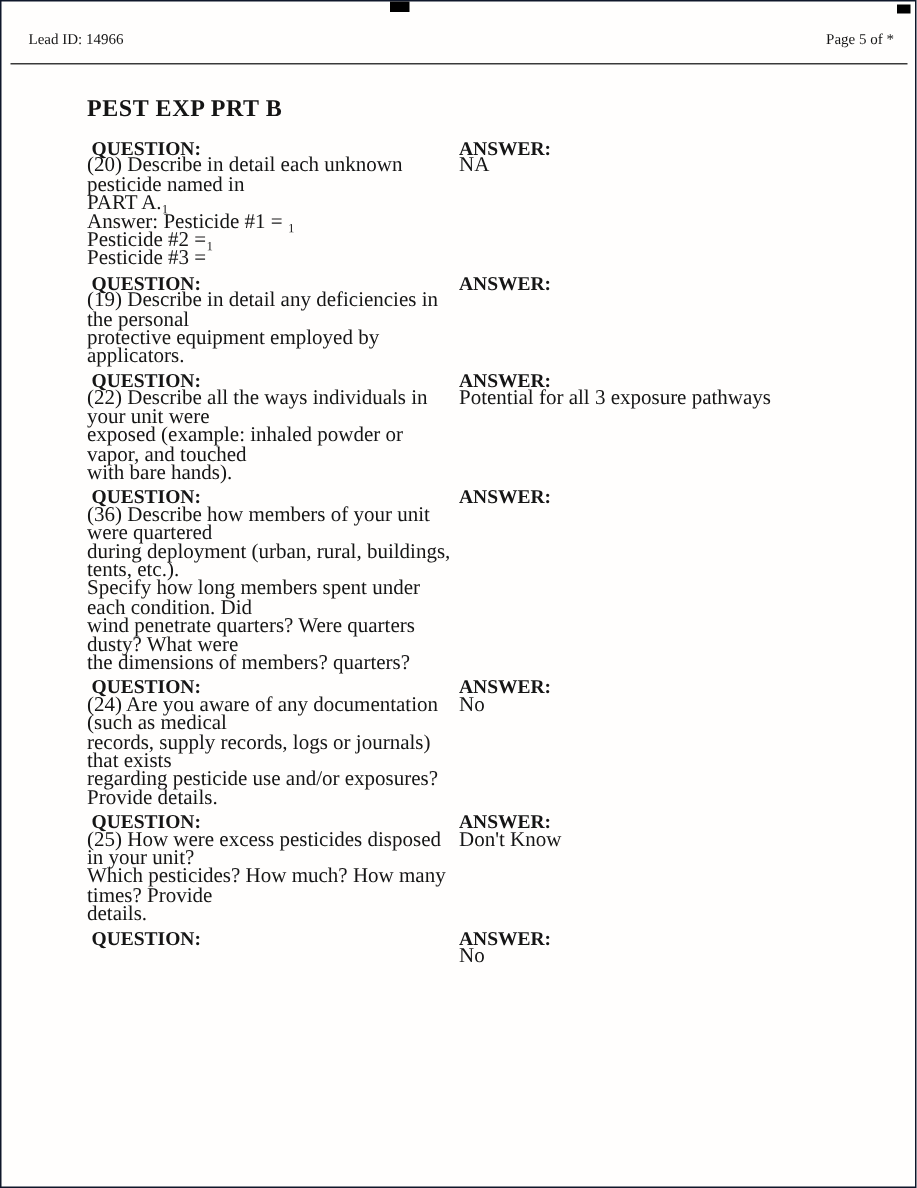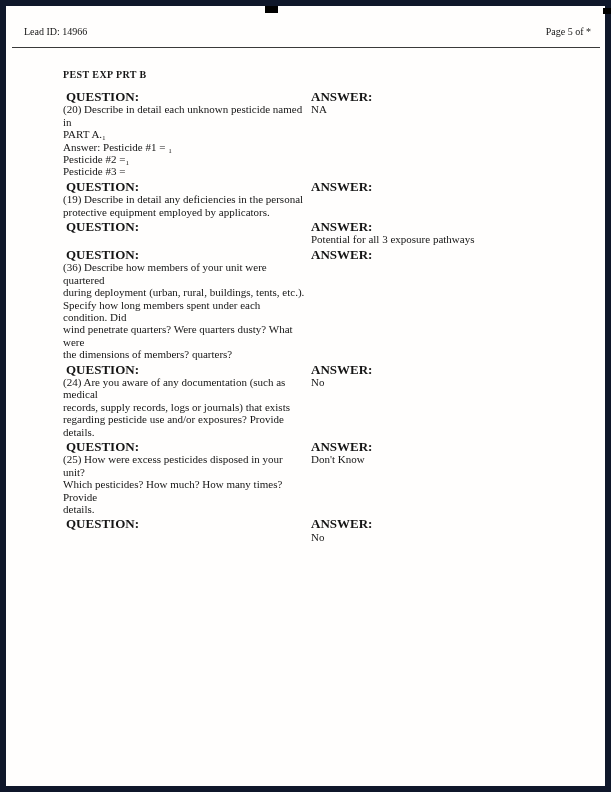--- a/index.html
+++ b/index.html
@@ -8,21 +8,21 @@
     height: 792px;
     background: #ffffff;
     font-family: "Liberation Serif", "DejaVu Serif", serif;
     color: #151515;
     position: relative;
     overflow: hidden;
   }
   .page {
     position: absolute;
     inset: 0;
-    border: 6px solid #0f172a;
+    border: 1px solid #0f172a;
     box-sizing: border-box;
     background: #fffefd;
   }
   .scan-mark { position: absolute; background: #000; }
   .mark-a { left: 259px; top: 0; width: 13px; height: 7px; }
   .mark-b { left: 597px; top: 2px; width: 9px; height: 6px; }
 
   .header {
     position: absolute;
     top: 20px;
@@ -42,37 +42,37 @@
   }
 
   .content {
     position: absolute;
     top: 63px;
     left: 57px;
     right: 16px;
   }
   .title {
     font-weight: bold;
-    font-size: 10px;
+    font-size: 16px;
     letter-spacing: 0.4px;
     margin-bottom: 11px;
   }
   .qa-row {
     display: grid;
     grid-template-columns: 248px 1fr;
     margin-bottom: 3px;
   }
   .label {
     font-weight: bold;
     font-size: 13px;
     line-height: 12.4px;
   }
   .q-col .label { padding-left: 3px; }
   .q-text, .a-text {
-    font-size: 11px;
+    font-size: 14px;
     line-height: 12.4px;
     white-space: pre-line;
   }
   .q-col { padding-right: 4px; }
 </style>
 </head>
 <body>
 
 <div class="page">
   <div class="scan-mark mark-a"></div>
@@ -110,20 +110,23 @@
 protective equipment employed by applicators.</div>
       </div>
       <div class="a-col">
         <div class="label">ANSWER:</div>
       </div>
     </div>
 
     <div class="qa-row">
       <div class="q-col">
         <div class="label">QUESTION:</div>
+        <div class="q-text">(22)  Describe all the ways individuals in your unit were
+exposed (example: inhaled powder or vapor, and touched
+with bare hands).</div>
       </div>
       <div class="a-col">
         <div class="label">ANSWER:</div>
         <div class="a-text">Potential for all 3 exposure pathways</div>
       </div>
     </div>
 
     <div class="qa-row">
       <div class="q-col">
         <div class="label">QUESTION:</div>

